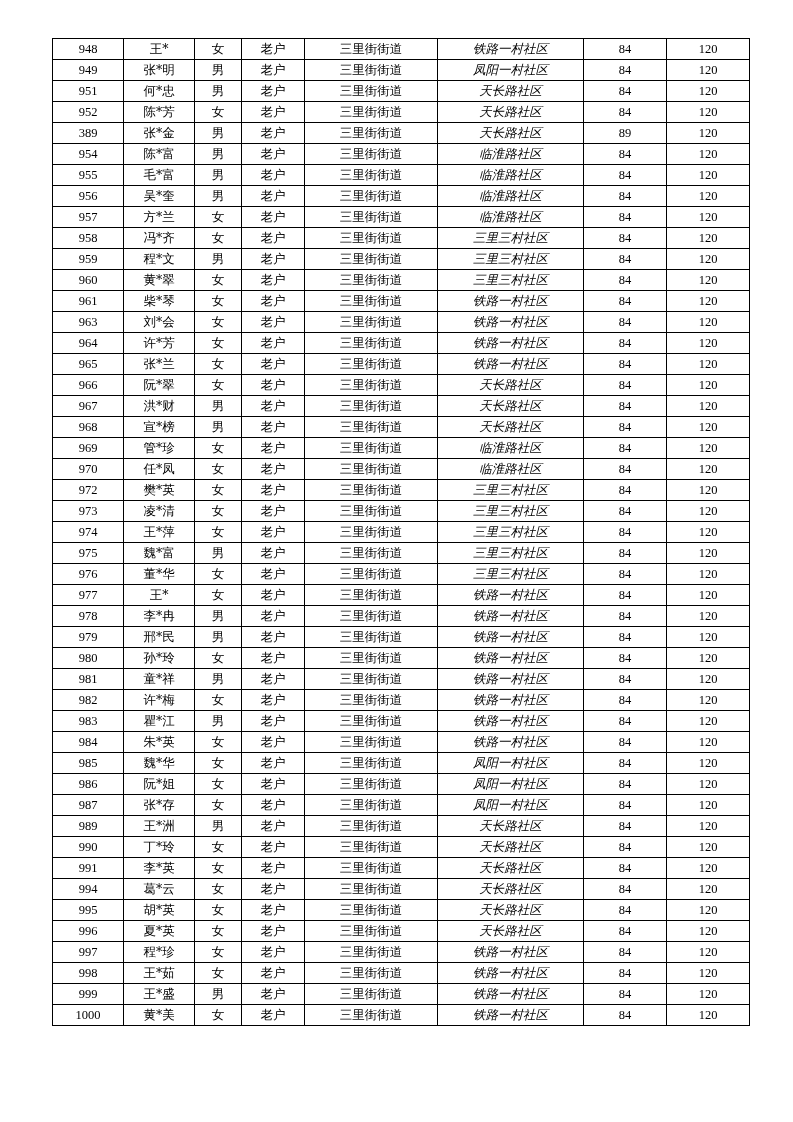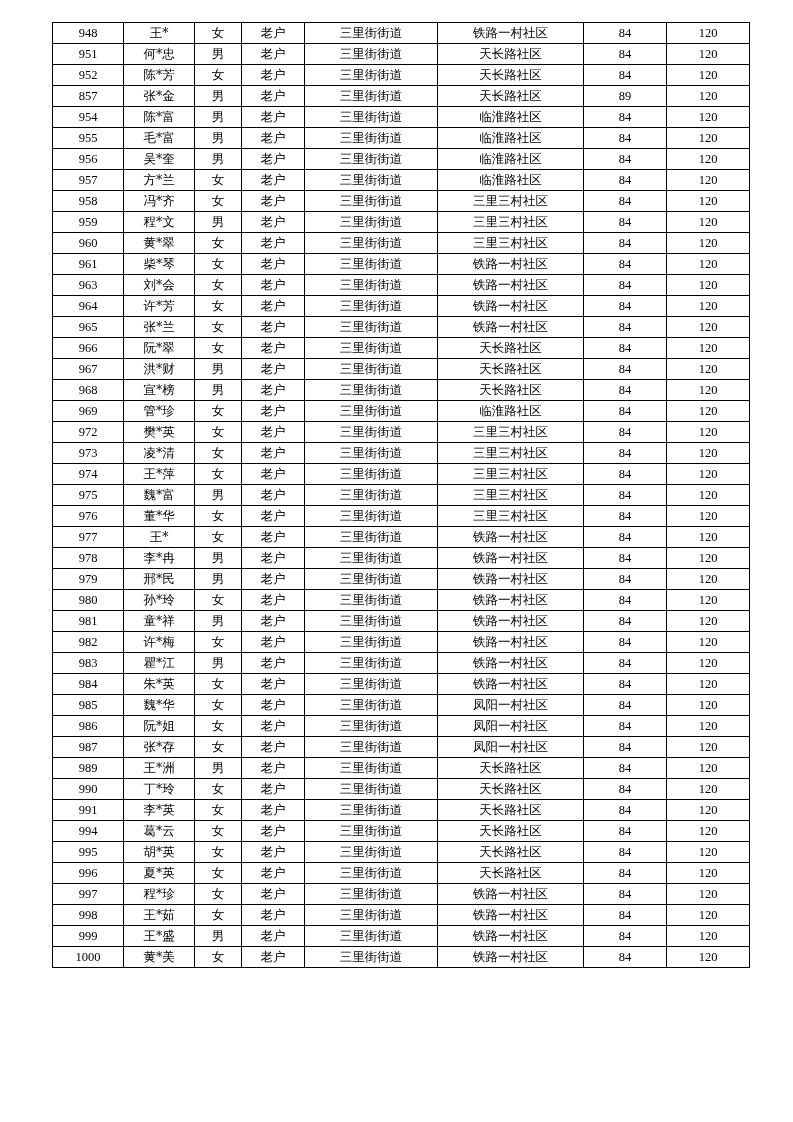--- a/index.html
+++ b/index.html
@@ -11,21 +11,21 @@
     width: 793px;
     height: 1122px;
     font-family: "Liberation Serif", "DejaVu Serif", serif;
     color: #000000;
   }
   #page {
     position: relative;
     width: 793px;
     height: 1122px;
     box-sizing: border-box;
-    padding: 22px 52px 0 52px;
+    padding: 38px 52px 0 52px;
   }
   table.roster {
     border-collapse: collapse;
     table-layout: fixed;
     width: 689px;
     margin: 0;
   }
   table.roster td {
     border: 1px solid #000000;
     height: 20px;
@@ -35,21 +35,21 @@
     font-size: 12.5px;
     padding: 0;
     overflow: hidden;
     white-space: nowrap;
   }
   td.c-seq   { width: 70px; }
   td.c-name  { width: 70px; }
   td.c-sex   { width: 46px; }
   td.c-type  { width: 62px; }
   td.c-street{ width: 132px; }
-  td.c-comm  { width: 145px; }
+  td.c-comm  { width: 145px; font-style: italic; }
   td.c-num1  { width: 82px; }
   td.c-num2  { width: 82px; }
   .cjk {
     font-family: "DejaVu Serif", "Liberation Serif", serif;
     font-size: 12.5px;
   }
   .num {
     font-family: "Liberation Serif", "DejaVu Serif", serif;
     font-size: 13px;
   }
@@ -64,41 +64,51 @@
           <td class="c-seq num">948</td>
           <td class="c-name cjk">王*</td>
           <td class="c-sex cjk">女</td>
           <td class="c-type cjk">老户</td>
           <td class="c-street cjk">三里街街道</td>
           <td class="c-comm cjk">铁路一村社区</td>
           <td class="c-num1 num">84</td>
           <td class="c-num2 num">120</td>
         </tr>
         <tr>
+          <td class="c-seq num">949</td>
+          <td class="c-name cjk">张*明</td>
+          <td class="c-sex cjk">男</td>
+          <td class="c-type cjk">老户</td>
+          <td class="c-street cjk">三里街街道</td>
+          <td class="c-comm cjk">凤阳一村社区</td>
+          <td class="c-num1 num">84</td>
+          <td class="c-num2 num">120</td>
+        </tr>
+        <tr>
           <td class="c-seq num">951</td>
           <td class="c-name cjk">何*忠</td>
           <td class="c-sex cjk">男</td>
           <td class="c-type cjk">老户</td>
           <td class="c-street cjk">三里街街道</td>
           <td class="c-comm cjk">天长路社区</td>
           <td class="c-num1 num">84</td>
           <td class="c-num2 num">120</td>
         </tr>
         <tr>
           <td class="c-seq num">952</td>
           <td class="c-name cjk">陈*芳</td>
           <td class="c-sex cjk">女</td>
           <td class="c-type cjk">老户</td>
           <td class="c-street cjk">三里街街道</td>
           <td class="c-comm cjk">天长路社区</td>
           <td class="c-num1 num">84</td>
           <td class="c-num2 num">120</td>
         </tr>
         <tr>
-          <td class="c-seq num">857</td>
+          <td class="c-seq num">389</td>
           <td class="c-name cjk">张*金</td>
           <td class="c-sex cjk">男</td>
           <td class="c-type cjk">老户</td>
           <td class="c-street cjk">三里街街道</td>
           <td class="c-comm cjk">天长路社区</td>
           <td class="c-num1 num">89</td>
           <td class="c-num2 num">120</td>
         </tr>
         <tr>
           <td class="c-seq num">954</td>
@@ -236,20 +246,30 @@
           <td class="c-sex cjk">男</td>
           <td class="c-type cjk">老户</td>
           <td class="c-street cjk">三里街街道</td>
           <td class="c-comm cjk">天长路社区</td>
           <td class="c-num1 num">84</td>
           <td class="c-num2 num">120</td>
         </tr>
         <tr>
           <td class="c-seq num">969</td>
           <td class="c-name cjk">管*珍</td>
+          <td class="c-sex cjk">女</td>
+          <td class="c-type cjk">老户</td>
+          <td class="c-street cjk">三里街街道</td>
+          <td class="c-comm cjk">临淮路社区</td>
+          <td class="c-num1 num">84</td>
+          <td class="c-num2 num">120</td>
+        </tr>
+        <tr>
+          <td class="c-seq num">970</td>
+          <td class="c-name cjk">任*凤</td>
           <td class="c-sex cjk">女</td>
           <td class="c-type cjk">老户</td>
           <td class="c-street cjk">三里街街道</td>
           <td class="c-comm cjk">临淮路社区</td>
           <td class="c-num1 num">84</td>
           <td class="c-num2 num">120</td>
         </tr>
         <tr>
           <td class="c-seq num">972</td>
           <td class="c-name cjk">樊*英</td>

